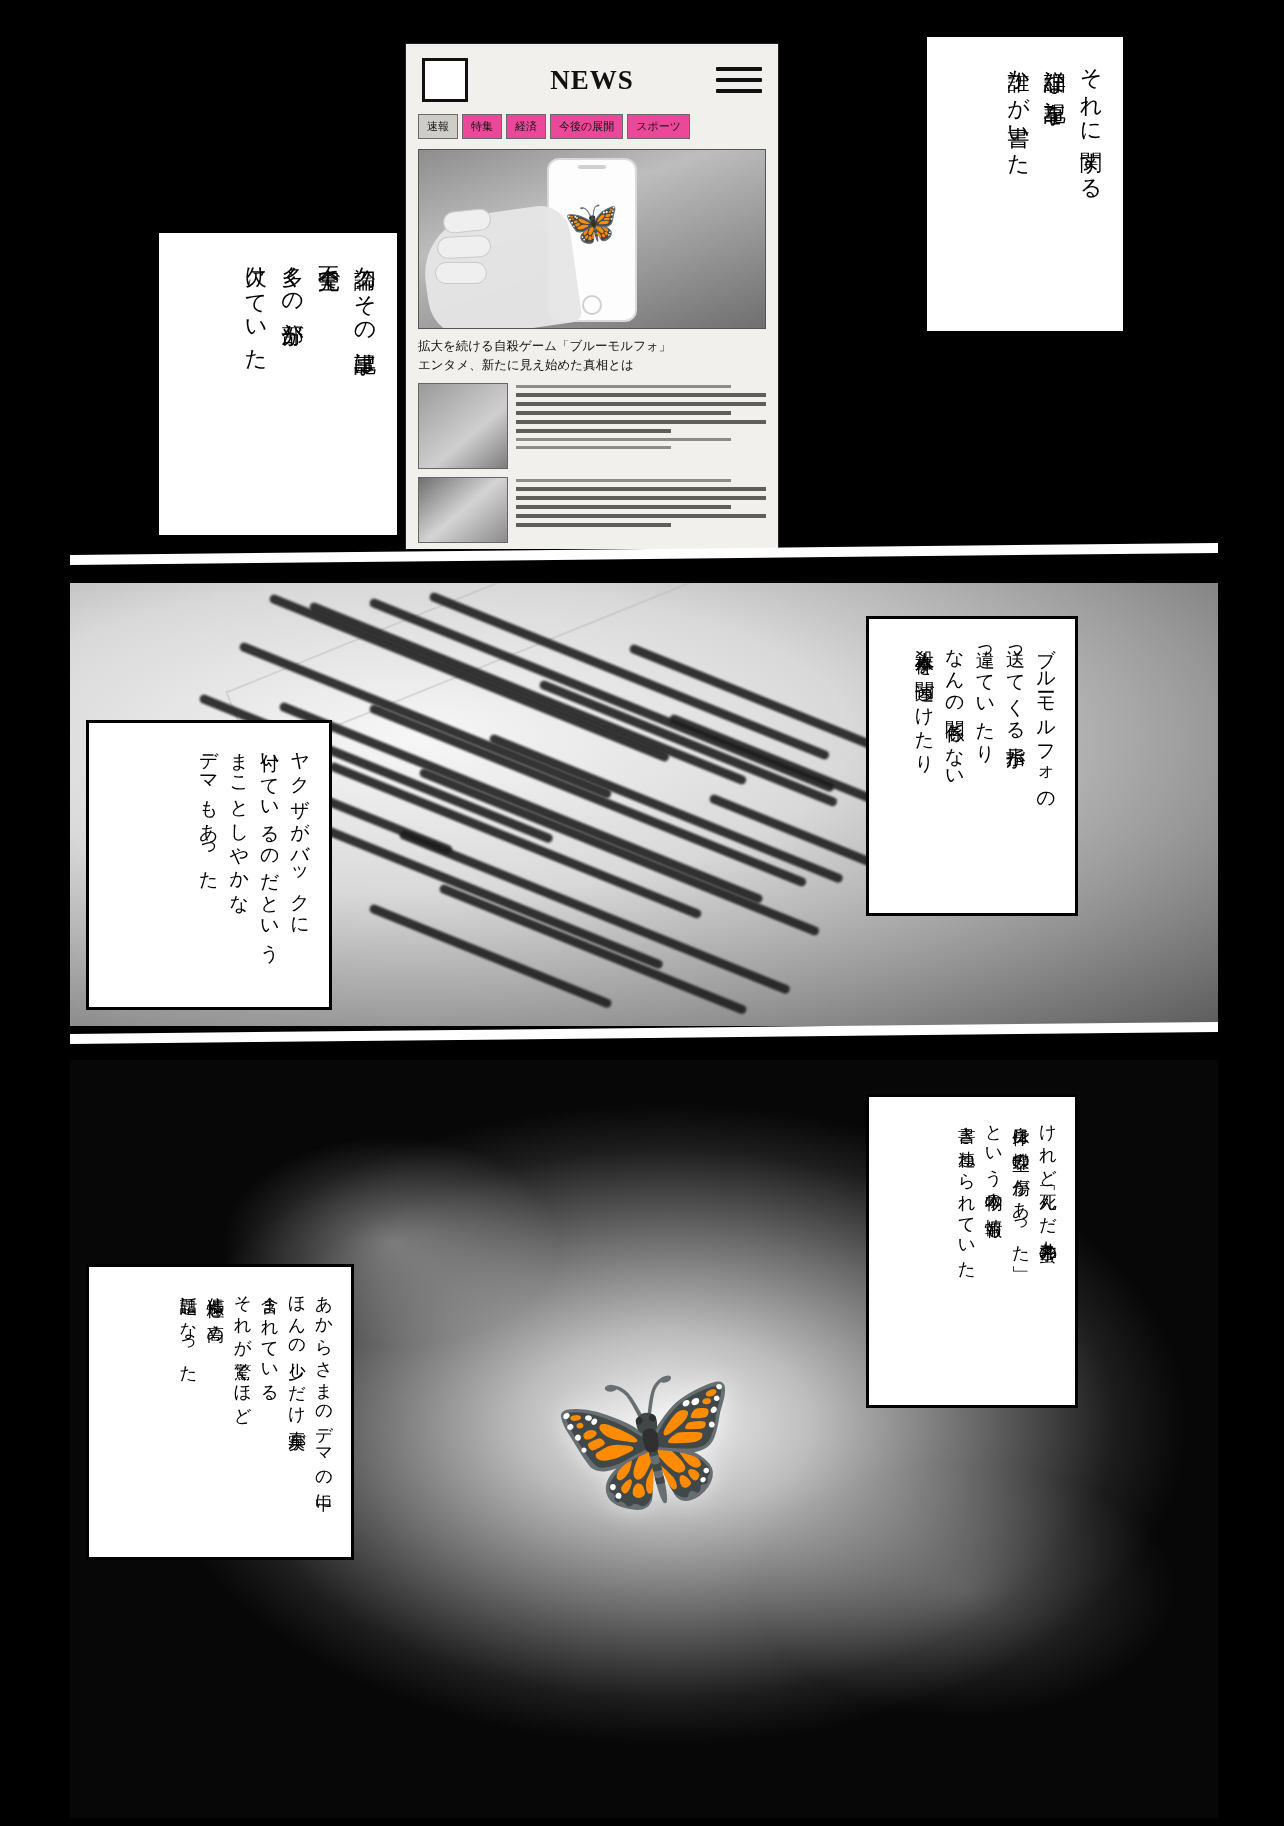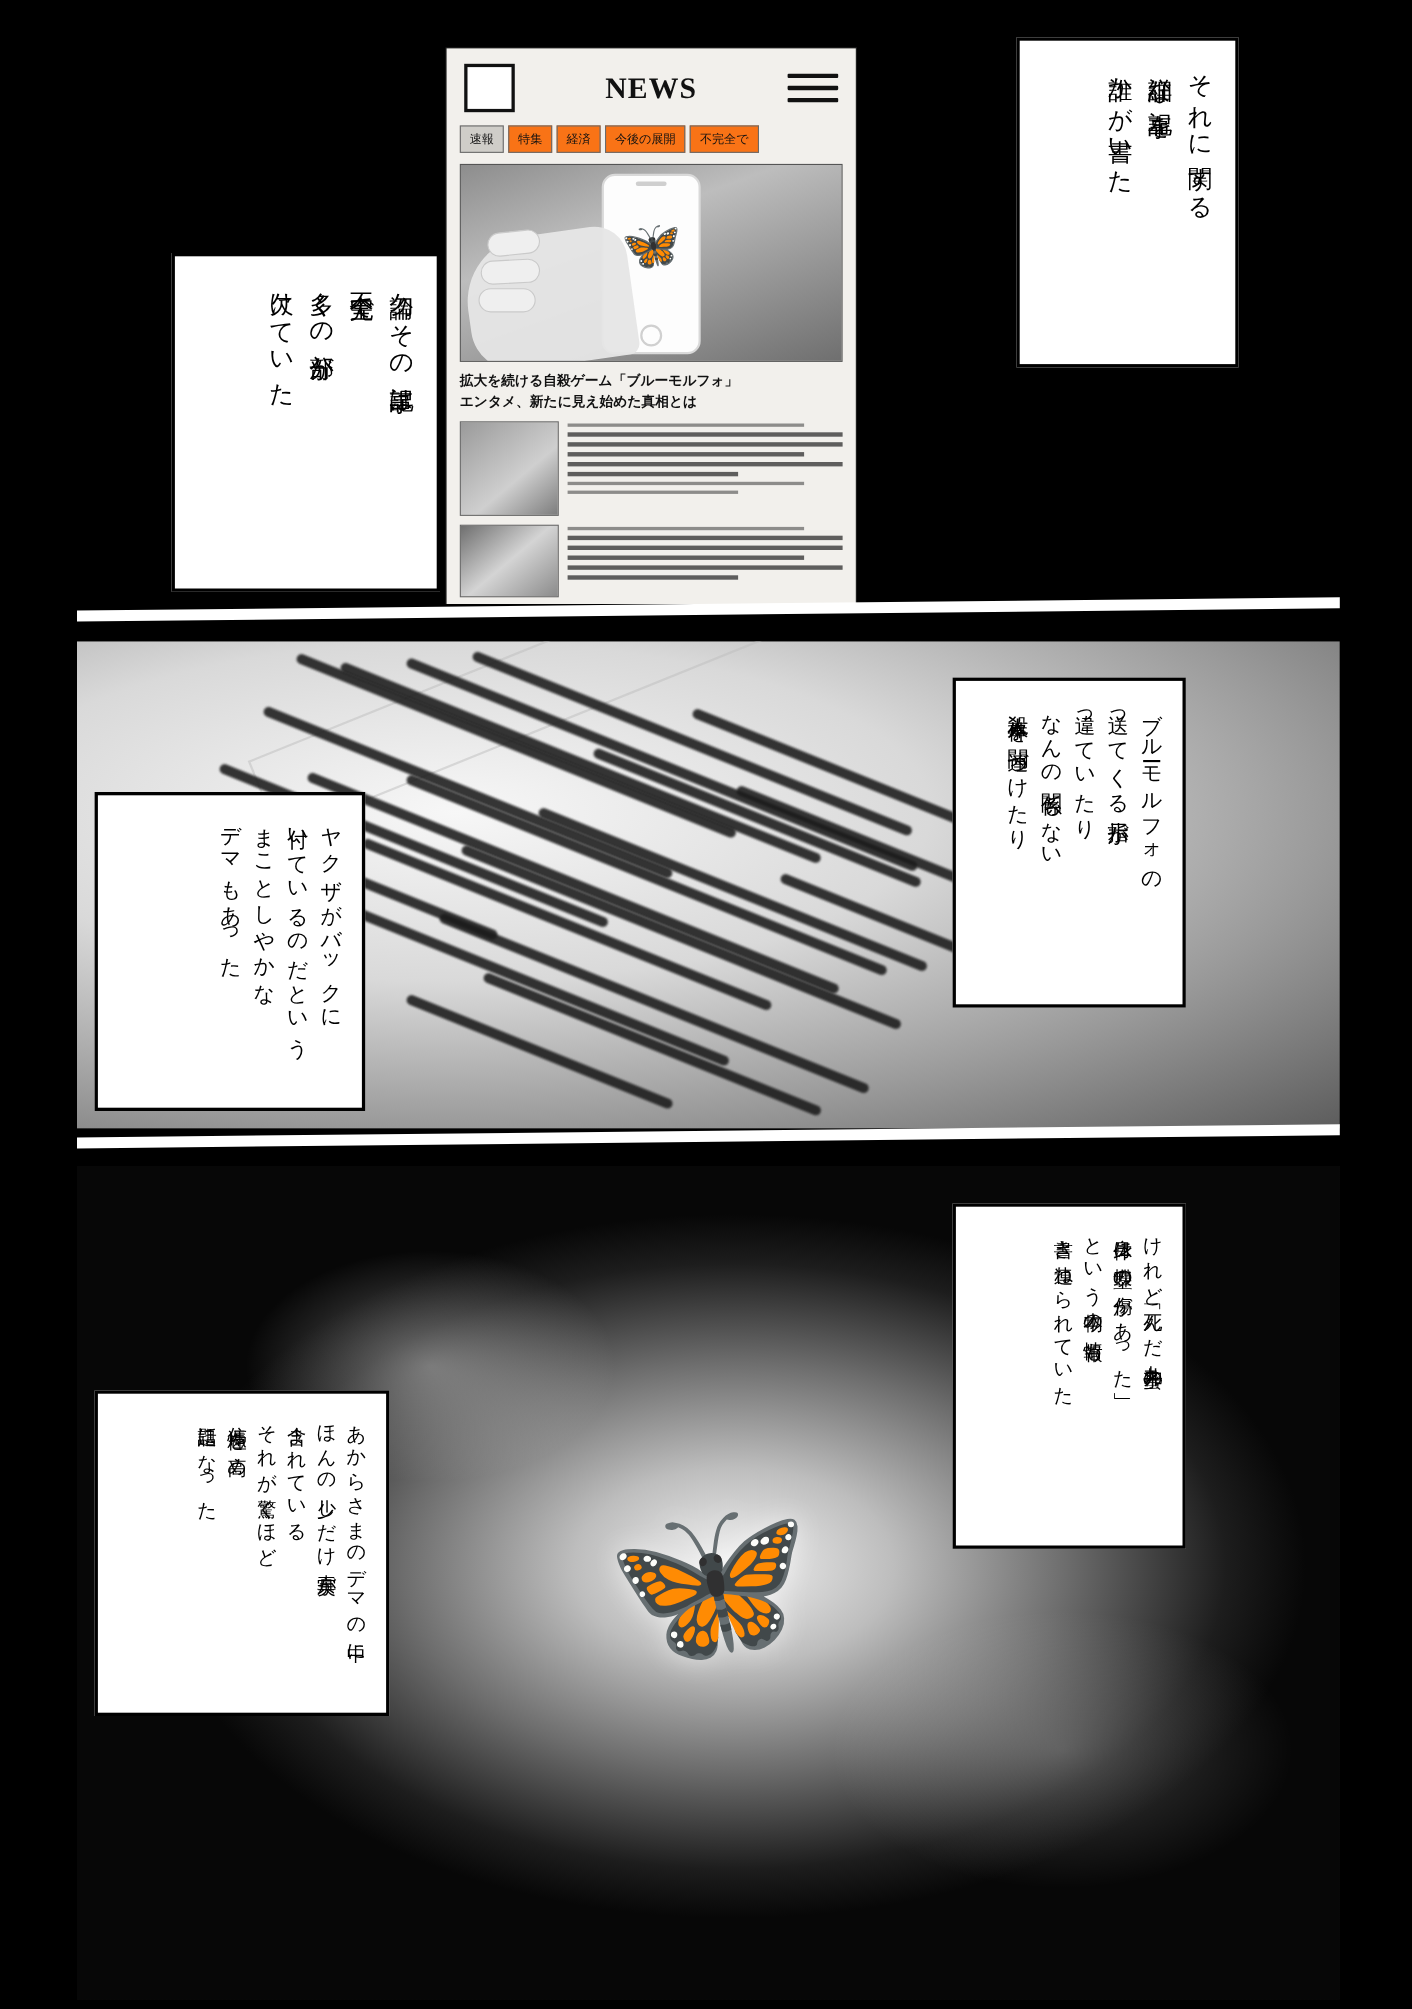--- a/index.html
+++ b/index.html
@@ -21,31 +21,31 @@
   
   .news-sheet{position:absolute;left:336px;top:36px;width:372px;height:512px;background:#f2f0ec;
               box-shadow:0 0 0 1px #222;}
   .news-head{display:flex;align-items:center;justify-content:space-between;
              padding:14px 16px 8px 16px;}
   .news-logo-box{width:40px;height:38px;border:3px solid #111;background:#fff;}
   .news-title{font-family:"Liberation Serif",serif;font-weight:bold;font-size:27px;letter-spacing:1px;color:#111;}
   .hamburger{width:46px;display:flex;flex-direction:column;gap:7px;}
   .hamburger span{display:block;height:4px;background:#111;border-radius:1px;}
   .news-nav{display:flex;gap:4px;padding:4px 12px 8px 12px;font-family:"DejaVu Sans",sans-serif;}
-  .news-nav .tab{font-size:11px;padding:4px 8px;border:1px solid #6a6a6a;background:#f97316;color:#111;white-space:nowrap;}
+  .news-nav .tab{font-size:11px;padding:4px 8px;border:1px solid #6a6a6a;background:#ec4899;color:#111;white-space:nowrap;}
   .news-nav .tab.active{background:#cfcdc8;}
   .news-hero{margin:2px 12px 0 12px;height:178px;background:
       linear-gradient(160deg,#8d8d8d 0%,#bdbdbd 35%,#6f6f6f 100%);position:relative;overflow:hidden;border:1px solid #555;}
   .phone{position:absolute;left:50%;top:8px;transform:translateX(-50%);width:86px;height:160px;background:#fdfdfd;border:2px solid #d9d9d9;border-radius:12px;}
   .phone .notch{width:28px;height:4px;background:#cfcfcf;border-radius:2px;margin:5px auto 0 auto;}
   .phone .home{width:16px;height:16px;border:2px solid #d0d0d0;border-radius:50%;position:absolute;bottom:5px;left:50%;transform:translateX(-50%);}
   .hand{position:absolute;left:6px;bottom:-4px;width:150px;height:120px;background:#e6e6e6;border-radius:60px 30px 10px 40px;transform:rotate(-8deg);opacity:.95;}
   .finger{position:absolute;background:#efefef;border-radius:20px;border:1px solid #cacaca;}
   .butterfly{position:absolute;left:50%;top:52px;transform:translateX(-50%);font-size:44px;line-height:1;color:#111;}
-  .headline{margin:8px 12px 2px 12px;font-size:12.5px;font-weight:bold;line-height:1.5;color:#111;font-family:"DejaVu Sans",sans-serif;}
+  .headline{margin:8px 12px 2px 12px;font-size:12.5px;font-weight:normal;line-height:1.5;color:#111;font-family:"DejaVu Sans",sans-serif;}
   .art-row{display:flex;gap:8px;margin:8px 12px 0 12px;}
   .art-thumb{width:88px;height:84px;background:linear-gradient(140deg,#9a9a9a,#cfcfcf 60%,#7d7d7d);border:1px solid #666;flex:none;}
   .art-thumb.two{background:linear-gradient(140deg,#6f6f6f,#d4d4d4 50%,#8b8b8b);height:64px;}
   .lines{flex:1;display:flex;flex-direction:column;gap:5px;padding-top:2px;}
   .lines i{display:block;height:4px;background:#3a3a3a;opacity:.8;}
   .lines i.s{width:62%;}
   .lines i.m{width:86%;}
   .lines i.l{width:100%;}
   .lines i.t{height:3px;opacity:.55;}
 
@@ -102,21 +102,21 @@
             <span></span>
             <span></span>
         </div>
       </div>
 
       <div class="news-nav">
         <div class="tab active">速報</div>
         <div class="tab">特集</div>
         <div class="tab">経済</div>
         <div class="tab">今後の展開</div>
-        <div class="tab">不完全で</div>
+        <div class="tab">スポーツ</div>
       </div>
 
       <div class="news-hero">
         <div class="phone">
           <div class="notch"></div>
           <div class="home"></div>
         </div>
         <div class="butterfly">🦋</div>
         <div class="hand"></div>
         <div class="finger" style="left:24px;bottom:96px;width:46px;height:20px;transform:rotate(-6deg);"></div>

